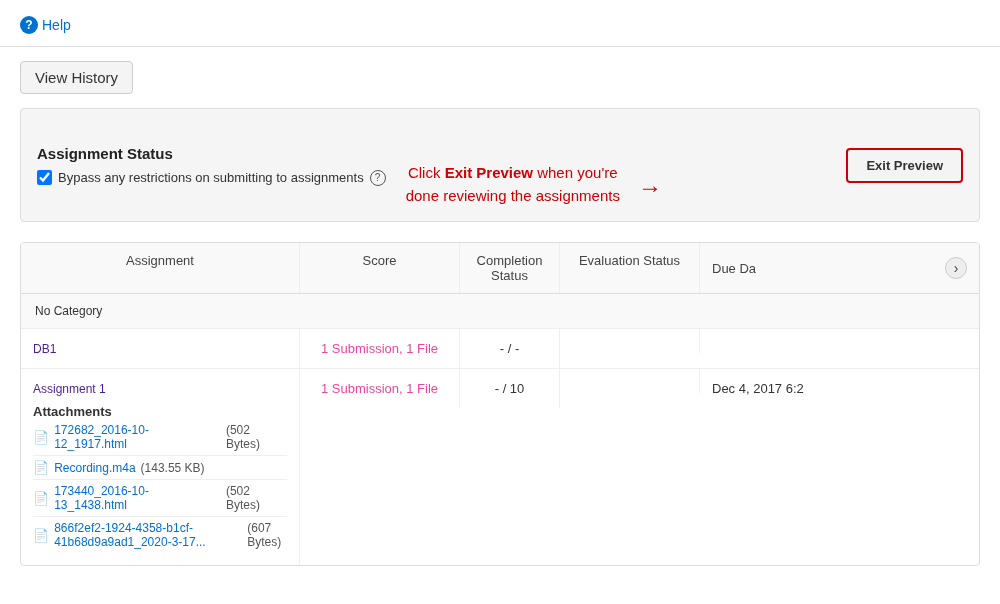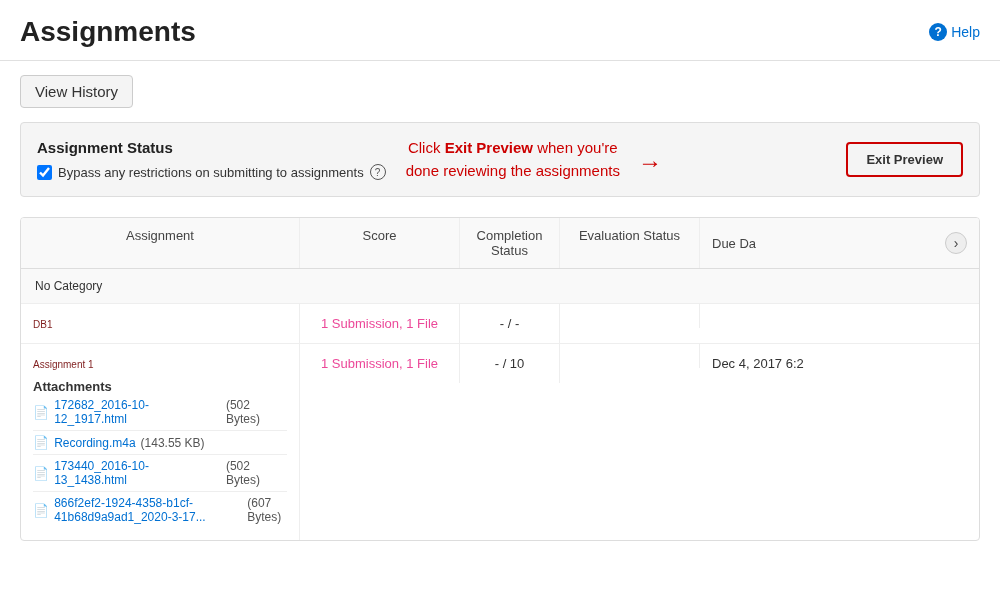--- a/index.html
+++ b/index.html
@@ -106,20 +106,21 @@
     }
     .preview-banner-center {
       flex: 1;
       text-align: center;
       font-size: 15px;
       color: #c00;
       padding: 0 20px;
       display: flex;
       align-items: center;
       gap: 18px;
+      margin-top: 39px;
     }
     .preview-banner-center .instruction-text {
       line-height: 1.5;
     }
     .preview-banner-center .bold-red {
       font-weight: bold;
       color: #c00;
     }
     .arrow-icon {
       font-size: 24px;
@@ -187,23 +188,23 @@
       border-right: 1px solid #eee;
       vertical-align: top;
     }
     .td:last-child {
       border-right: none;
     }
     .td-center {
       text-align: center;
     }
     .assignment-link {
-      color: #7f1d1d;
+      color: #4c1d95;
       text-decoration: none;
-      font-size: 10px;
+      font-size: 12px;
     }
     .submission-link {
       color: #ec4899;
       text-decoration: none;
       font-size: 13px;
     }
     .attachments-section {
       margin-top: 8px;
     }
     .attachments-label {
@@ -238,21 +239,20 @@
     }
     .due-date-text {
       font-size: 13px;
       color: #333;
     }
   </style>
 </head>
 <body>
 
 <div class="page-header">
-  <h1 class="page-title">Assignments</h1>
   <a href="#" class="help-link">
     <span class="help-icon">?</span>
     <span>Help</span>
   </a>
 </div>
 
 <div class="toolbar">
   <button class="view-history-btn">View History</button>
 </div>
 

